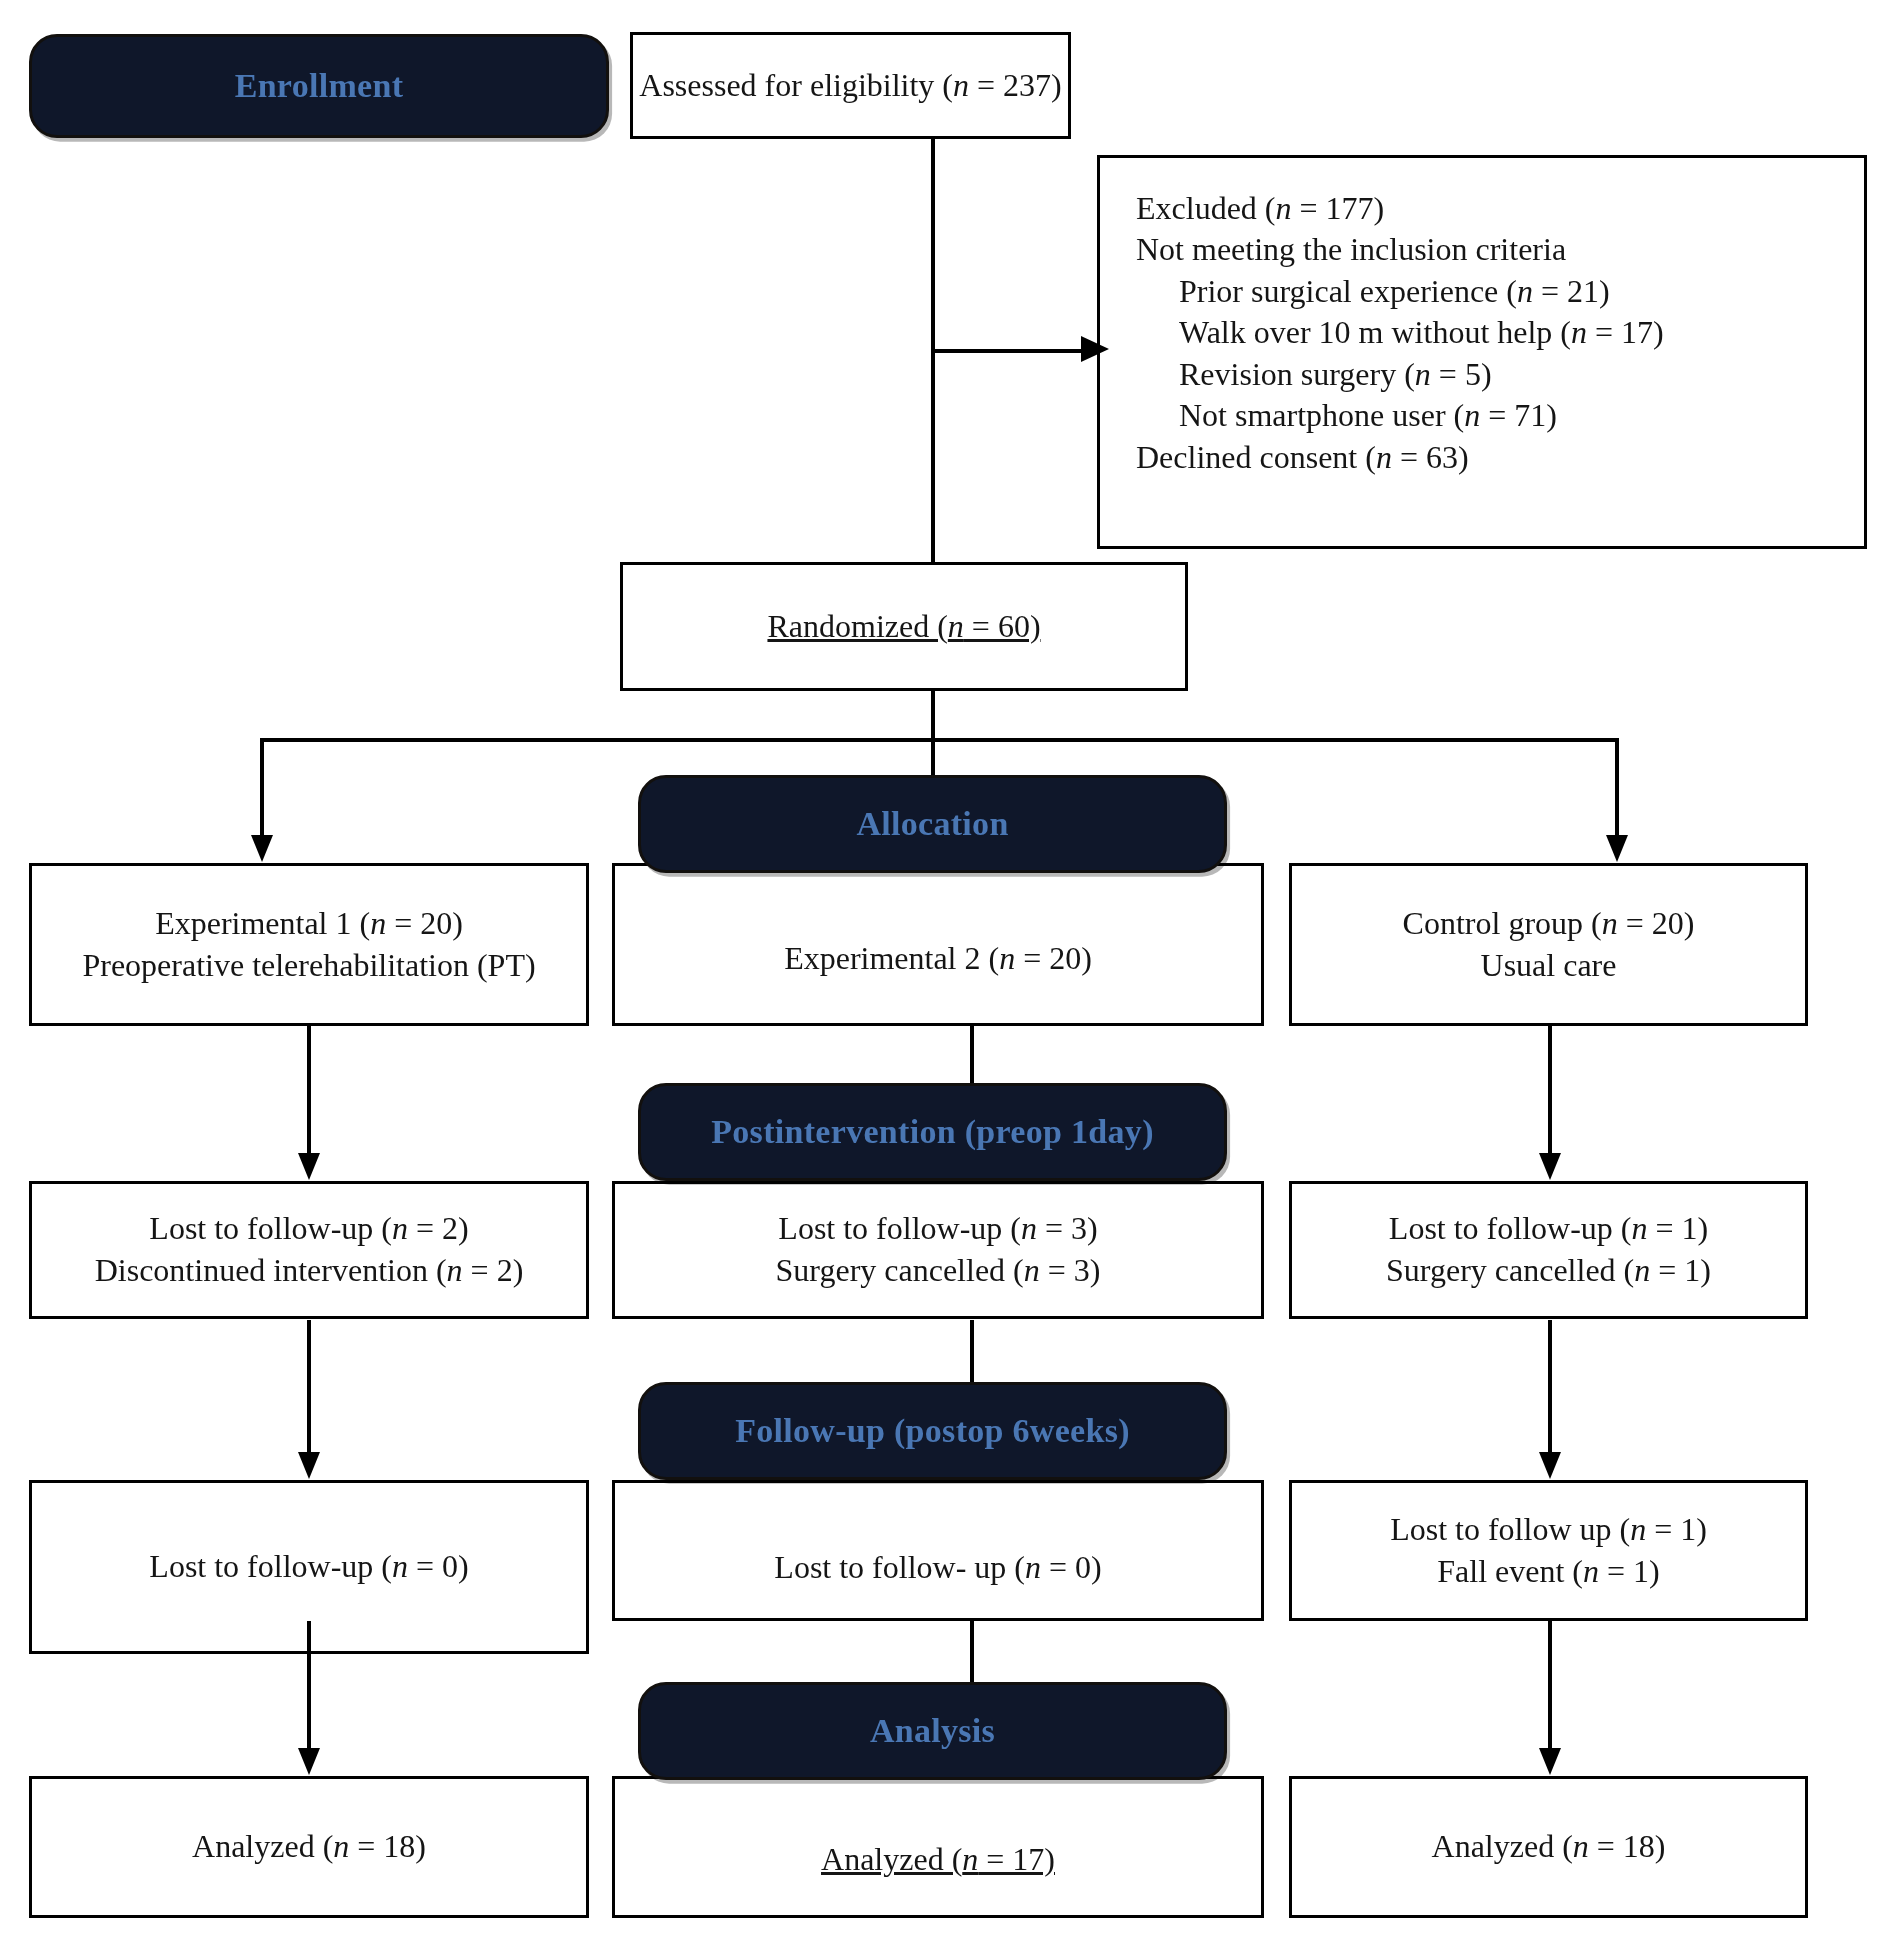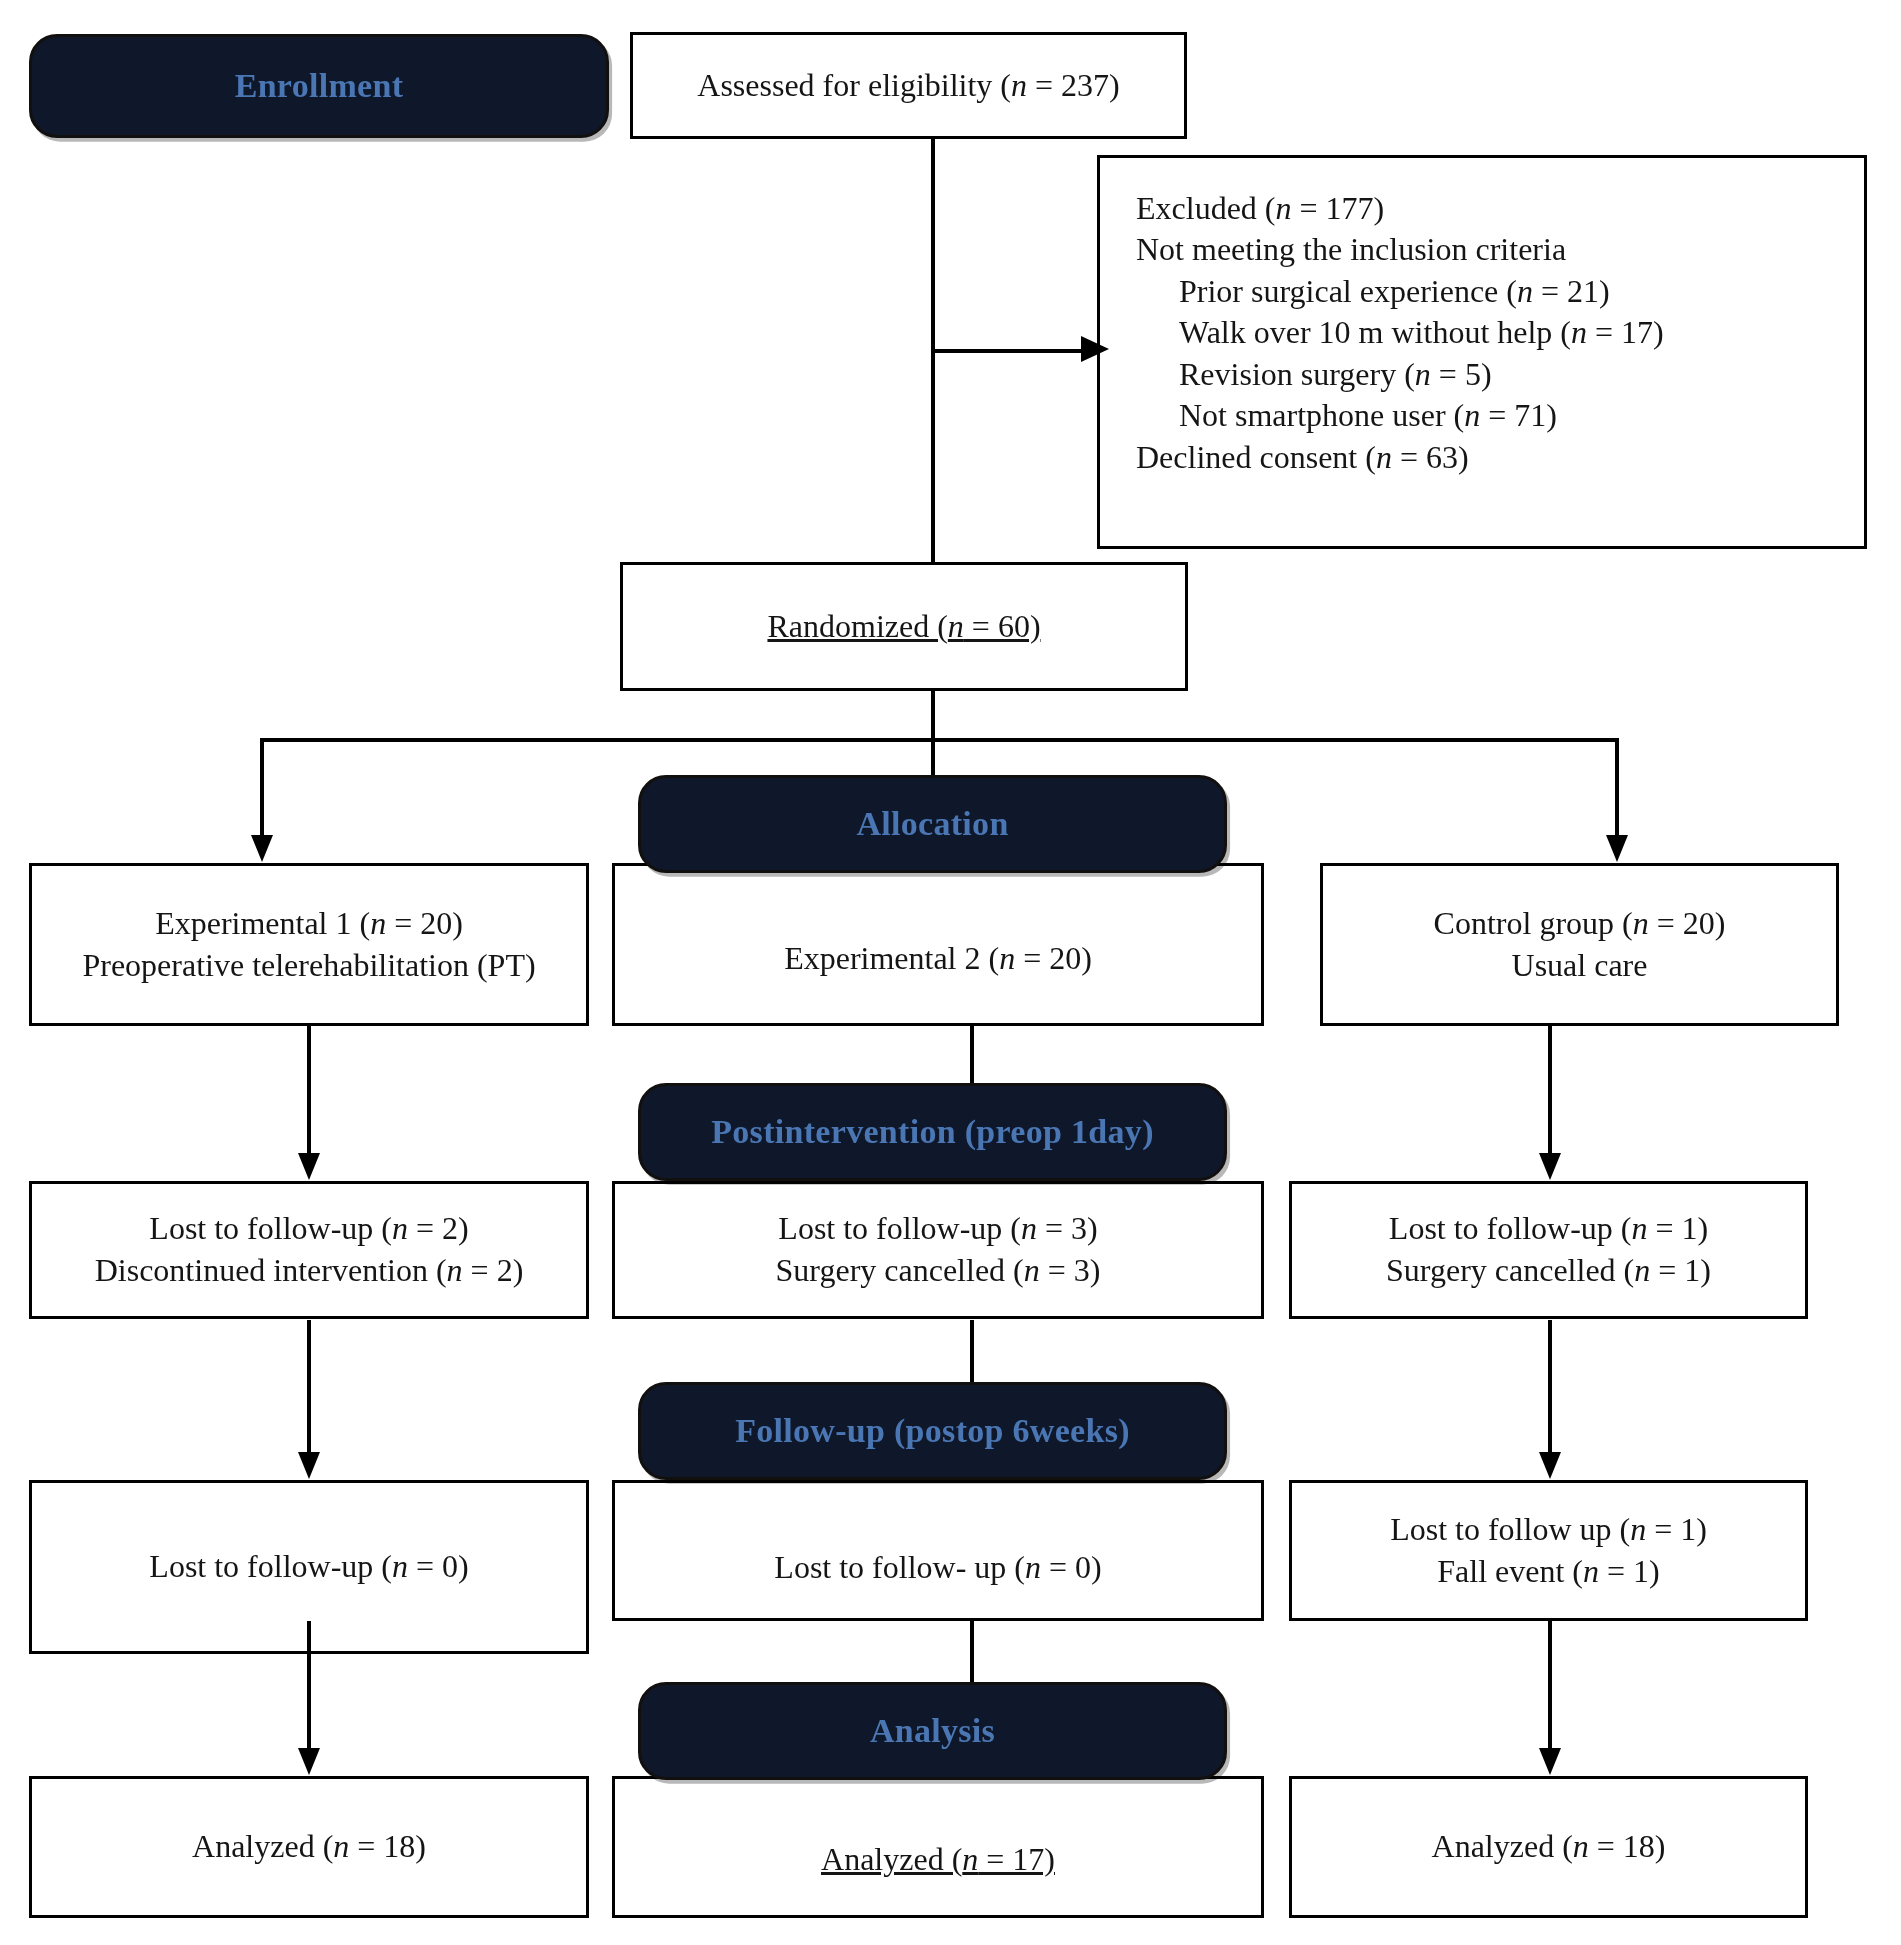--- a/index.html
+++ b/index.html
@@ -70,21 +70,21 @@
 </style>
 </head>
 <body>
 
 <div id="stage">
 
   <div class="banner" style="left:29px;top:34px;width:580px;height:104px;">
     <span>Enrollment</span>
   </div>
 
-  <div class="box" style="left:630px;top:32px;width:557px;height:107px;">
+  <div class="box" style="left:630px;top:32px;width:441px;height:107px;">
     <div class="line">Assessed for eligibility (<em class="italn">n</em> = 237)</div>
   </div>
 
   <div class="vline" style="left:931px;top:139px;height:423px;"></div>
 
   <div class="hline" style="left:933px;top:349px;width:153px;"></div>
   <div class="arrow-right" style="left:1081px;top:336px;"></div>
 
   <div class="box left-align" style="left:1097px;top:155px;width:770px;height:394px;padding:29.5px 0 0 36px;">
     <div class="line">Excluded (<em class="italn">n</em> = 177)</div>
@@ -113,21 +113,21 @@
 
   <div class="box" style="left:29px;top:863px;width:560px;height:163px;">
     <div class="line">Experimental 1 (<em class="italn">n</em> = 20)</div>
     <div class="line">Preoperative telerehabilitation (PT)</div>
   </div>
 
   <div class="box" style="left:612px;top:863px;width:652px;height:163px;">
     <div class="line" style="margin-top:29.5px;">Experimental 2 (<em class="italn">n</em> = 20)</div>
   </div>
 
-  <div class="box" style="left:1320px;top:863px;width:519px;height:163px;">
+  <div class="box" style="left:1289px;top:863px;width:519px;height:163px;">
     <div class="line">Control group (<em class="italn">n</em> = 20)</div>
     <div class="line">Usual care</div>
   </div>
 
   <div class="vline" style="left:307px;top:1026px;height:129px;"></div>
   <div class="arrow-down" style="left:298px;top:1153px;"></div>
 
   <div class="vline" style="left:970px;top:1026px;height:156px;"></div>
 
   <div class="vline" style="left:1548px;top:1026px;height:129px;"></div>

